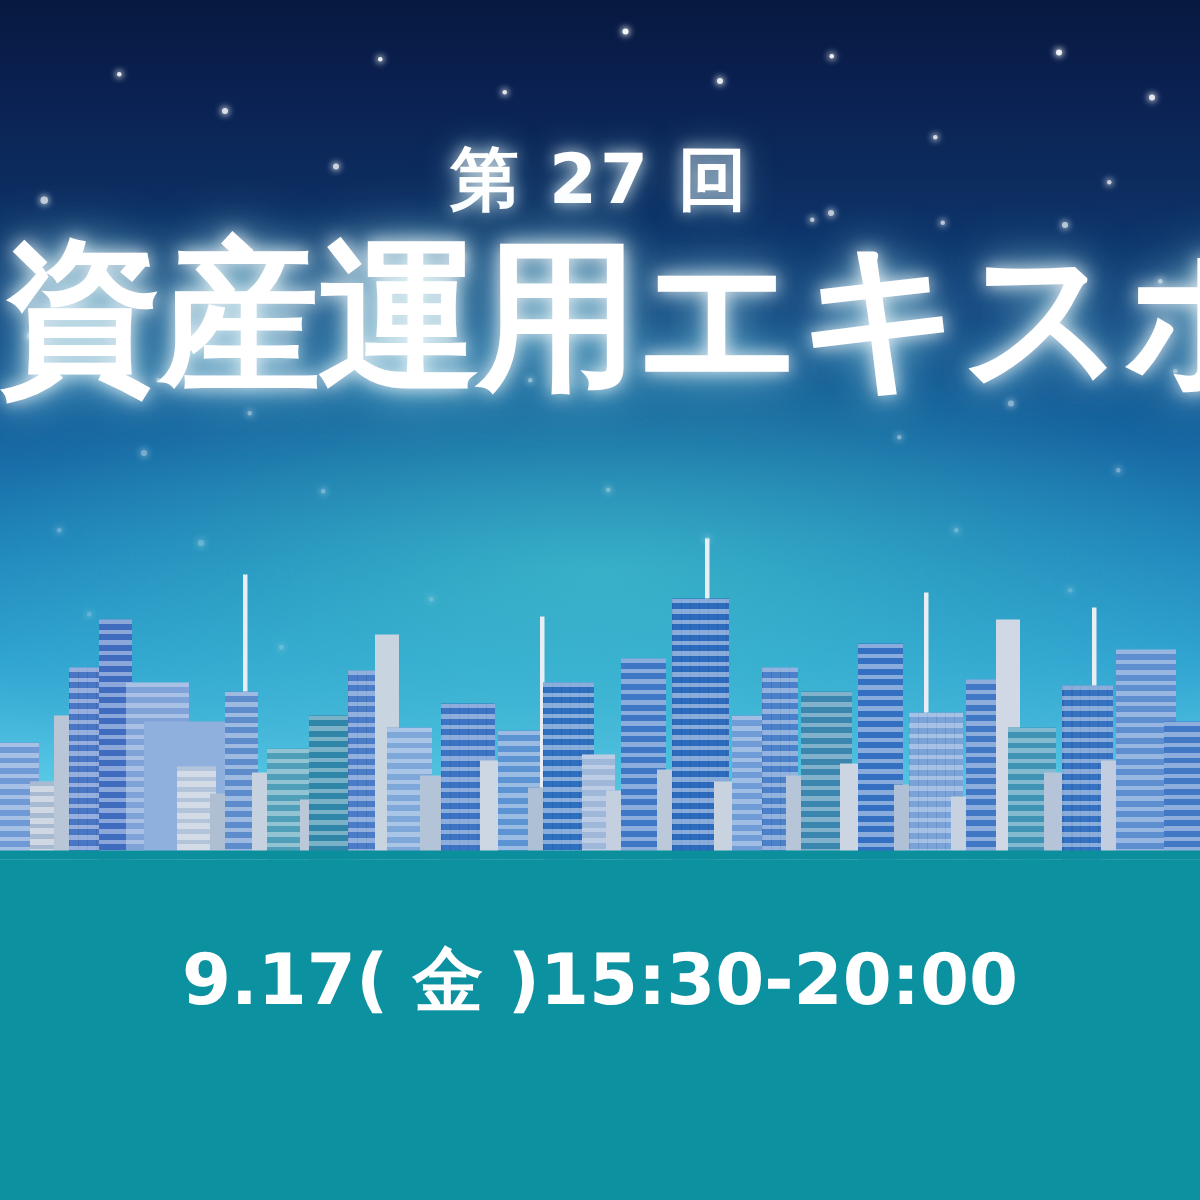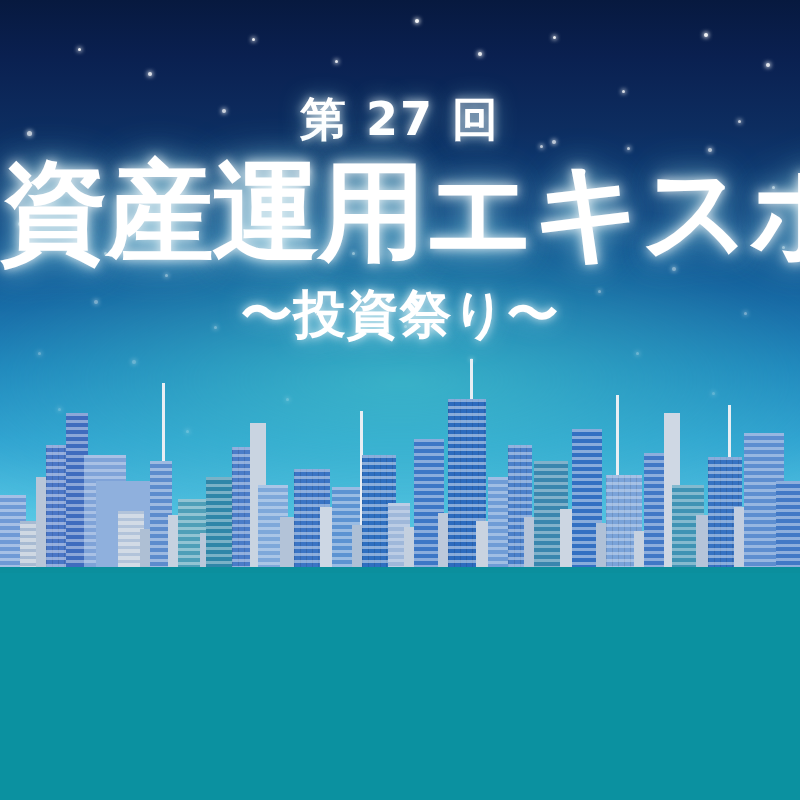--- a/index.html
+++ b/index.html
@@ -211,18 +211,18 @@
       <div class="bldg" style="left: 734px; width: 18px; height: 66px; background: rgb(194, 206, 224);"></div>
       <div class="bldg" style="left: 744px; width: 40px; height: 140px; background: repeating-linear-gradient(rgba(255, 255, 255, 0.36) 0px, rgba(255, 255, 255, 0.36) 3px, transparent 3px, transparent 7px) rgb(93, 142, 208);"></div>
       <div class="bldg" style="left: 776px; width: 32px; height: 92px; background: repeating-linear-gradient(rgba(255, 255, 255, 0.4) 0px, rgba(255, 255, 255, 0.4) 3px, transparent 3px, transparent 7px) rgb(66, 121, 198);"></div>
     </div>
   <div class="ground"></div>
 
   <div class="banner"></div>
 
   <div class="kaisu">第 27 回</div>
   <div class="headline">資産運用エキスポ</div>
-  <div class="subtitle">〜投資祭り〜</div>
 
   <div class="dates" id="dates">
+      <div class="date-line">9.17( 金 )15:30-20:00</div>
     </div>
 
 </div>
 
 </body></html>

